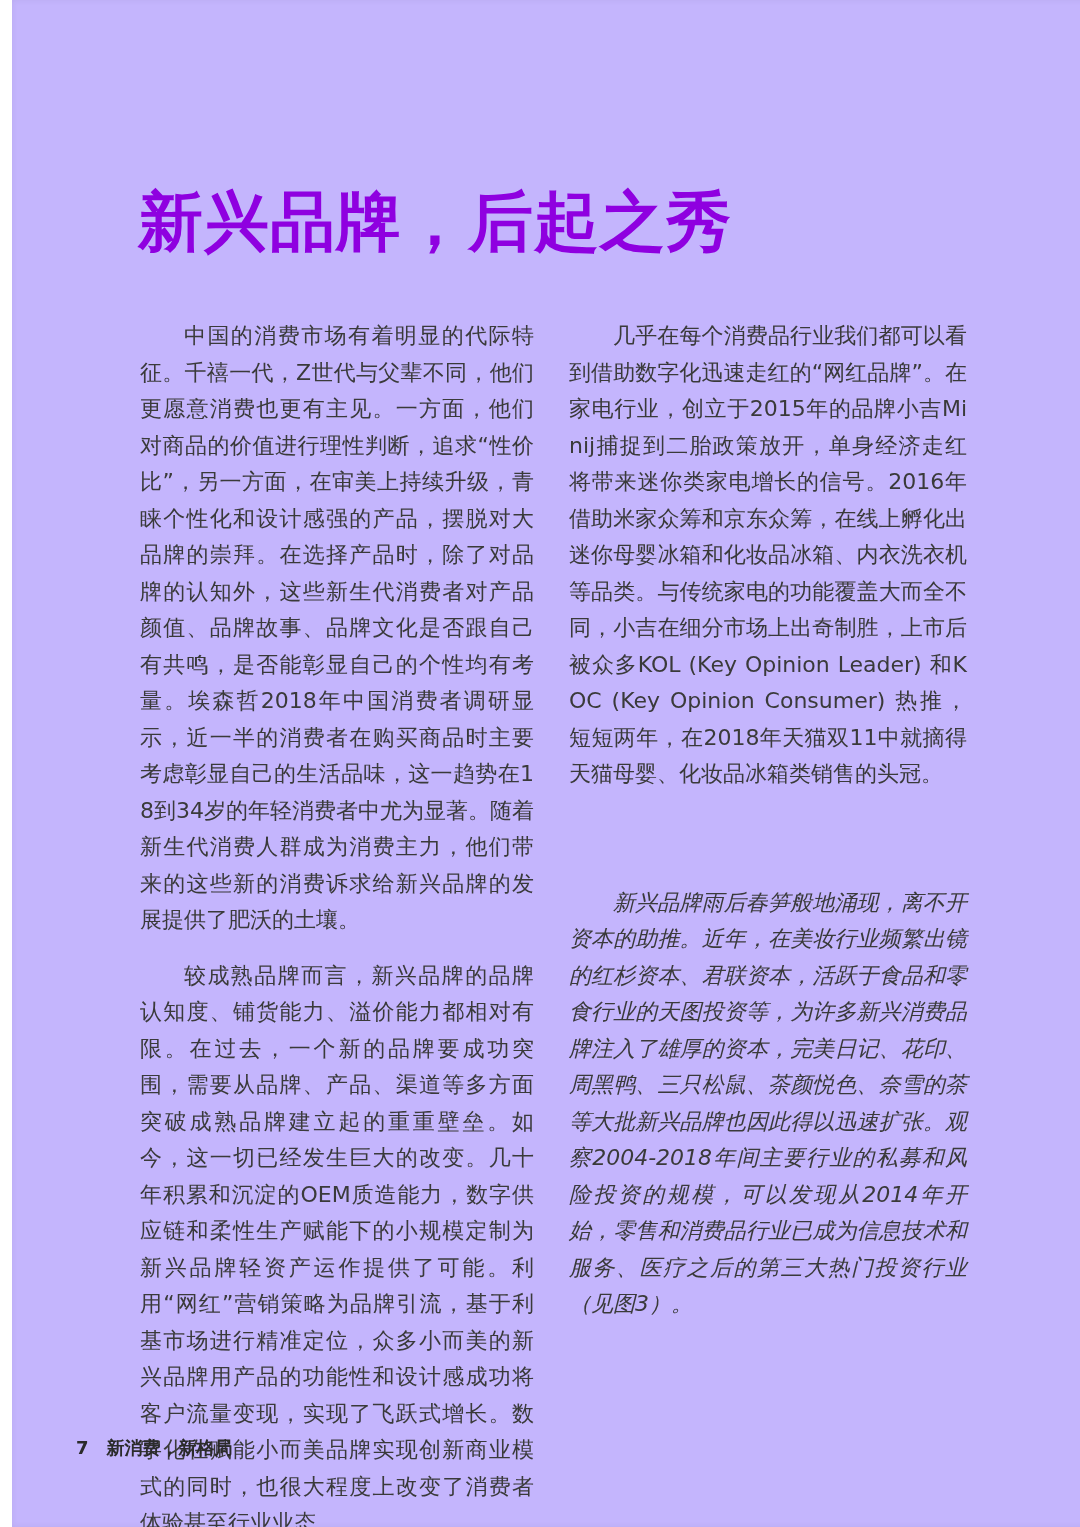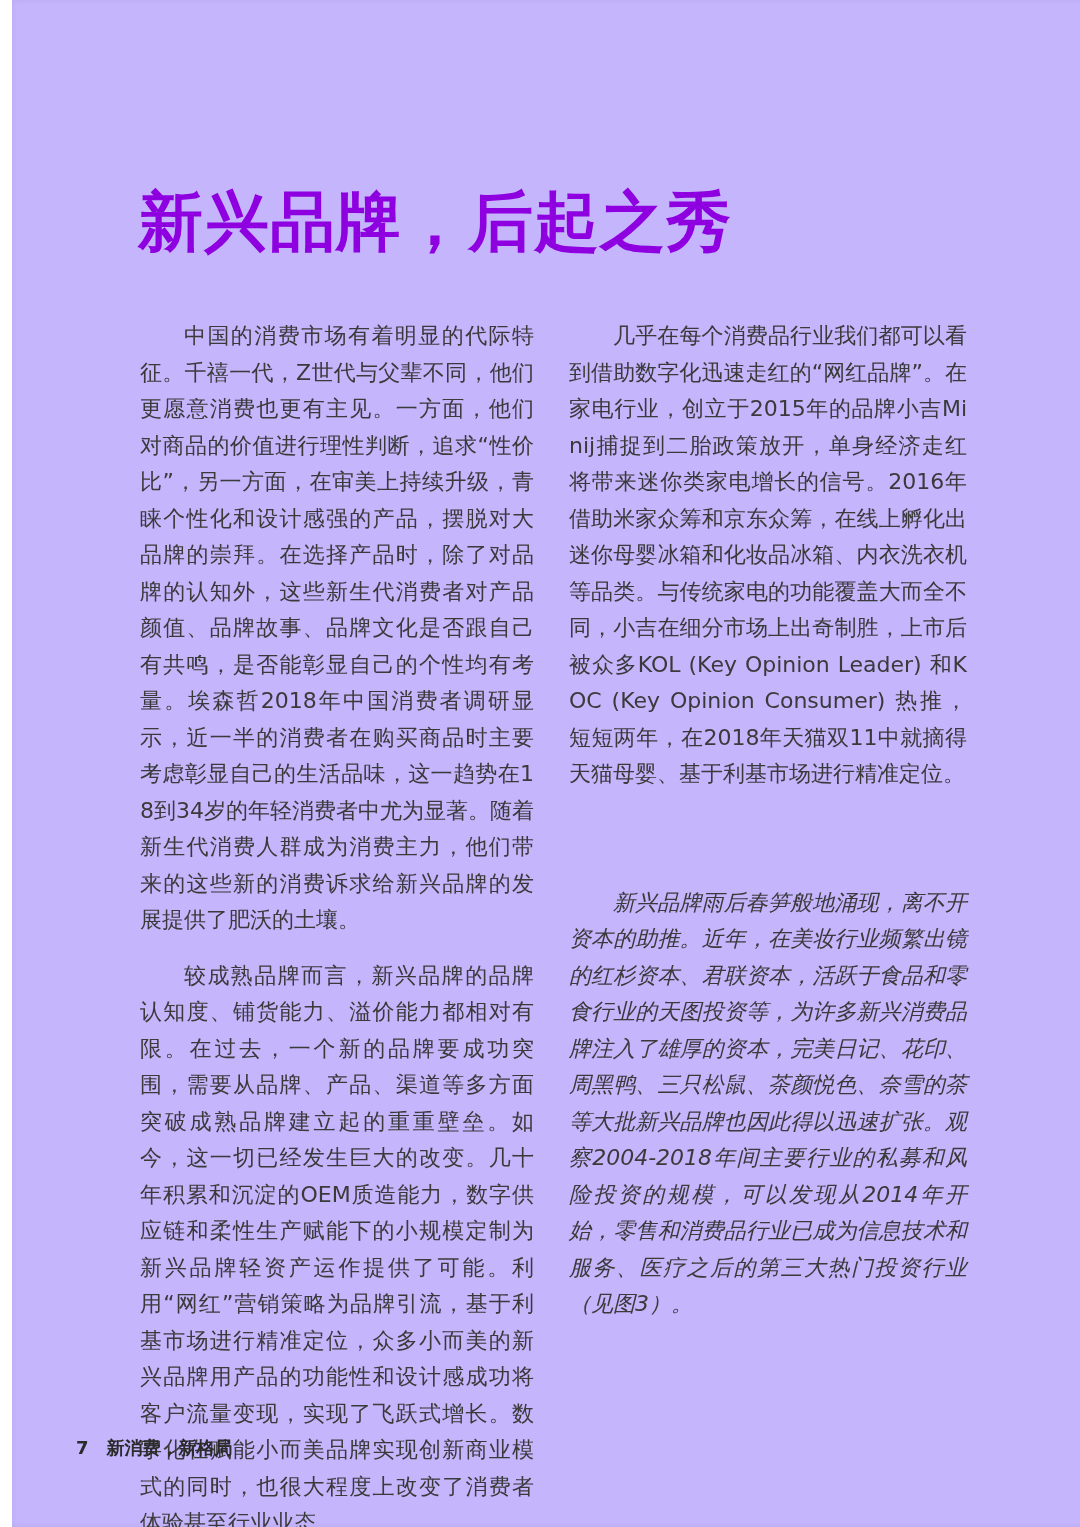--- a/index.html
+++ b/index.html
@@ -80,21 +80,21 @@
   <h1 class="doc-title" style="color: rgb(143, 0, 224);">新兴品牌，后起之秀</h1>
 
   <div class="columns">
 
     <div class="column left">
       <p>中国的消费市场有着明显的代际特征。千禧一代，Z世代与父辈不同，他们更愿意消费也更有主见。一方面，他们对商品的价值进行理性判断，追求“性价比”，另一方面，在审美上持续升级，青睐个性化和设计感强的产品，摆脱对大品牌的崇拜。在选择产品时，除了对品牌的认知外，这些新生代消费者对产品颜值、品牌故事、品牌文化是否跟自己有共鸣，是否能彰显自己的个性均有考量。埃森哲2018年中国消费者调研显示，近一半的消费者在购买商品时主要考虑彰显自己的生活品味，这一趋势在18到34岁的年轻消费者中尤为显著。随着新生代消费人群成为消费主力，他们带来的这些新的消费诉求给新兴品牌的发展提供了肥沃的土壤。</p>
       <p>较成熟品牌而言，新兴品牌的品牌认知度、铺货能力、溢价能力都相对有限。在过去，一个新的品牌要成功突围，需要从品牌、产品、渠道等多方面突破成熟品牌建立起的重重壁垒。如今，这一切已经发生巨大的改变。几十年积累和沉淀的OEM质造能力，数字供应链和柔性生产赋能下的小规模定制为新兴品牌轻资产运作提供了可能。利用“网红”营销策略为品牌引流，基于利基市场进行精准定位，众多小而美的新兴品牌用产品的功能性和设计感成功将客户流量变现，实现了飞跃式增长。数字化在赋能小而美品牌实现创新商业模式的同时，也很大程度上改变了消费者体验甚至行业业态。</p>
     </div>
 
     <div class="column right">
-      <p>几乎在每个消费品行业我们都可以看到借助数字化迅速走红的“网红品牌”。在家电行业，创立于2015年的品牌小吉Minij捕捉到二胎政策放开，单身经济走红将带来迷你类家电增长的信号。2016年借助米家众筹和京东众筹，在线上孵化出迷你母婴冰箱和化妆品冰箱、内衣洗衣机等品类。与传统家电的功能覆盖大而全不同，小吉在细分市场上出奇制胜，上市后被众多KOL (Key Opinion Leader) 和KOC (Key Opinion Consumer) 热推，短短两年，在2018年天猫双11中就摘得天猫母婴、基于利基市场进行精准定位。</p>
+      <p>几乎在每个消费品行业我们都可以看到借助数字化迅速走红的“网红品牌”。在家电行业，创立于2015年的品牌小吉Minij捕捉到二胎政策放开，单身经济走红将带来迷你类家电增长的信号。2016年借助米家众筹和京东众筹，在线上孵化出迷你母婴冰箱和化妆品冰箱、内衣洗衣机等品类。与传统家电的功能覆盖大而全不同，小吉在细分市场上出奇制胜，上市后被众多KOL (Key Opinion Leader) 和KOC (Key Opinion Consumer) 热推，短短两年，在2018年天猫双11中就摘得天猫母婴、化妆品冰箱类销售的头冠。</p>
       <p class="pushed-down">新兴品牌雨后春笋般地涌现，离不开资本的助推。近年，在美妆行业频繁出镜的红杉资本、君联资本，活跃于食品和零食行业的天图投资等，为许多新兴消费品牌注入了雄厚的资本，完美日记、花印、周黑鸭、三只松鼠、茶颜悦色、奈雪的茶等大批新兴品牌也因此得以迅速扩张。观察2004-2018年间主要行业的私募和风险投资的规模，可以发现从2014年开始，零售和消费品行业已成为信息技术和服务、医疗之后的第三大热门投资行业（见图3）。</p>
     </div>
 
   </div>
 
   <div class="page-footer">
     <span>7</span>
     <span>新消费，新格局</span>
   </div>
 

